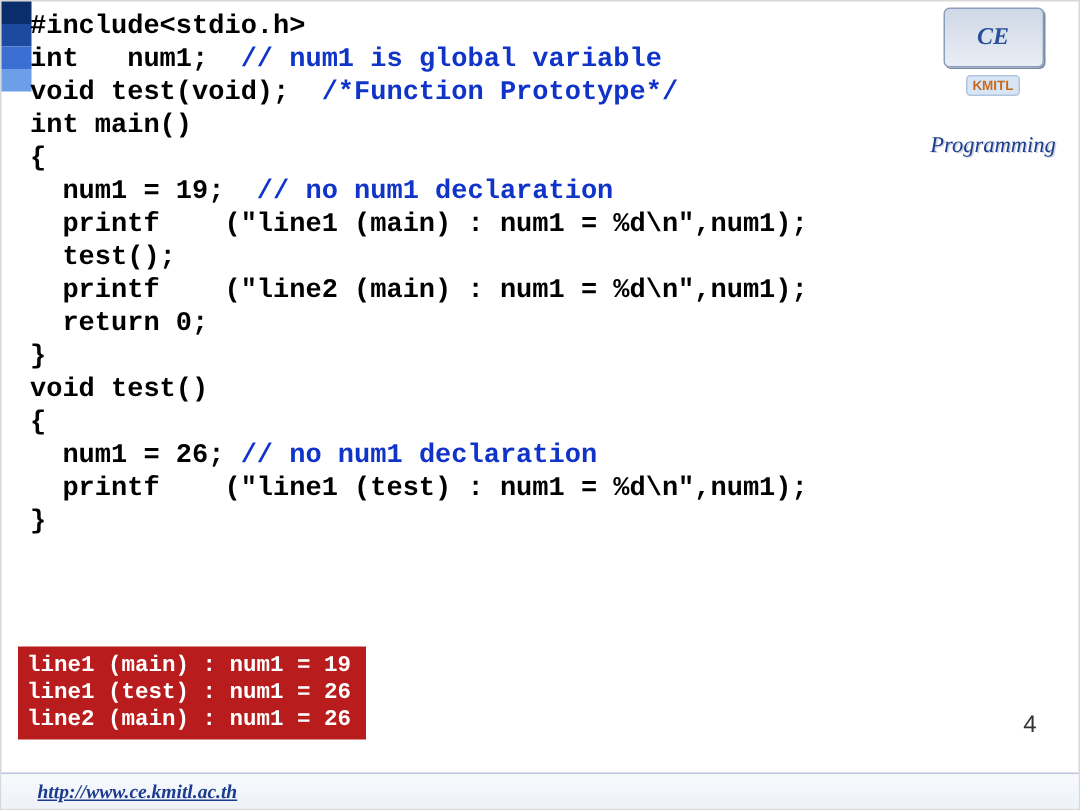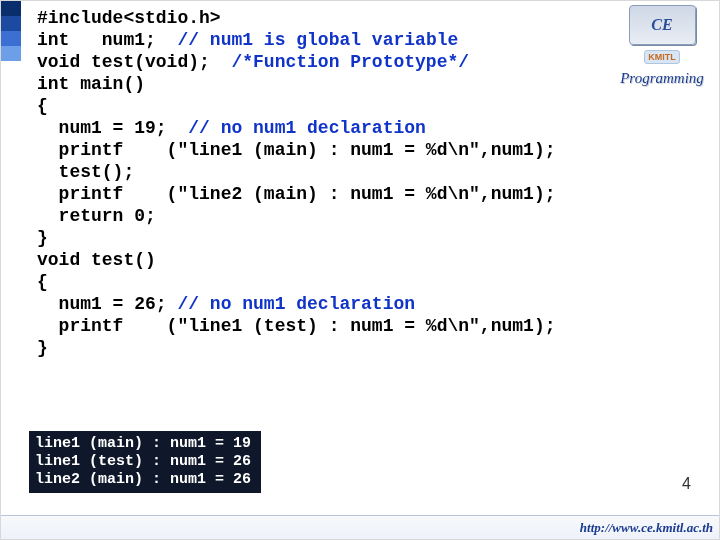--- a/index.html
+++ b/index.html
@@ -41,39 +41,39 @@
   .logo-kmitl {
     font: bold 9px Arial, sans-serif;
     color: #c76a1e;
     background: #d8e5f5;
     border-radius: 3px;
     padding: 1px 3px;
     display: inline-block;
     border: 1px solid #b0c4de;
   }
   .logo-prog {
-    margin-top: 5px;
+    margin-top: 24px;
     font: italic 15px Georgia, "Times New Roman", serif;
     color: #1a3b8f;
     text-shadow: 1px 1px 0 #cfd3da;
   }
   .code {
     position: absolute;
-    left: 36px; top: 6px;
+    left: 19px; top: 6px;
     font-size: 18px;
     line-height: 22px;
     font-weight: bold;
     white-space: pre;
     color: #000;
   }
   .code .blue { color: #1034c8; }
   .output {
     position: absolute;
-    left: 28px; bottom: 46px;
-    background: #0f172a;
+    left: 11px; bottom: 46px;
+    background: #b91c1c;
     color: #fff;
     font-family: "Lucida Console","Courier New",monospace;
     font-size: 15px;
     line-height: 18px;
     padding: 4px 10px 4px 6px;
     white-space: pre;
     font-weight: bold;
   }
   .pagenum {
     position: absolute;
@@ -82,25 +82,26 @@
     font: 16px Arial, sans-serif;
     color: #333;
   }
   .footer {
     position: absolute;
     left: 0; right: 0; bottom: 0;
     height: 24px;
     border-top: 1px solid #b9c4db;
     background: linear-gradient(#f7f9fc,#eef2f9);
     display: flex;
-    justify-content: flex-end;
+    justify-content: flex-start;
     align-items: center;
-    padding: 0 6px;
+    padding: 0 24px;
     font: italic bold 13px Georgia, "Times New Roman", serif;
     color: #1a3b8f;
+    text-decoration: underline;
   }
 </style>
 </head>
 <body>
 
 <div class="slide">
 
   <div class="header-stripe">
     <div class="hs-a"></div>
       <div class="hs-b"></div>

